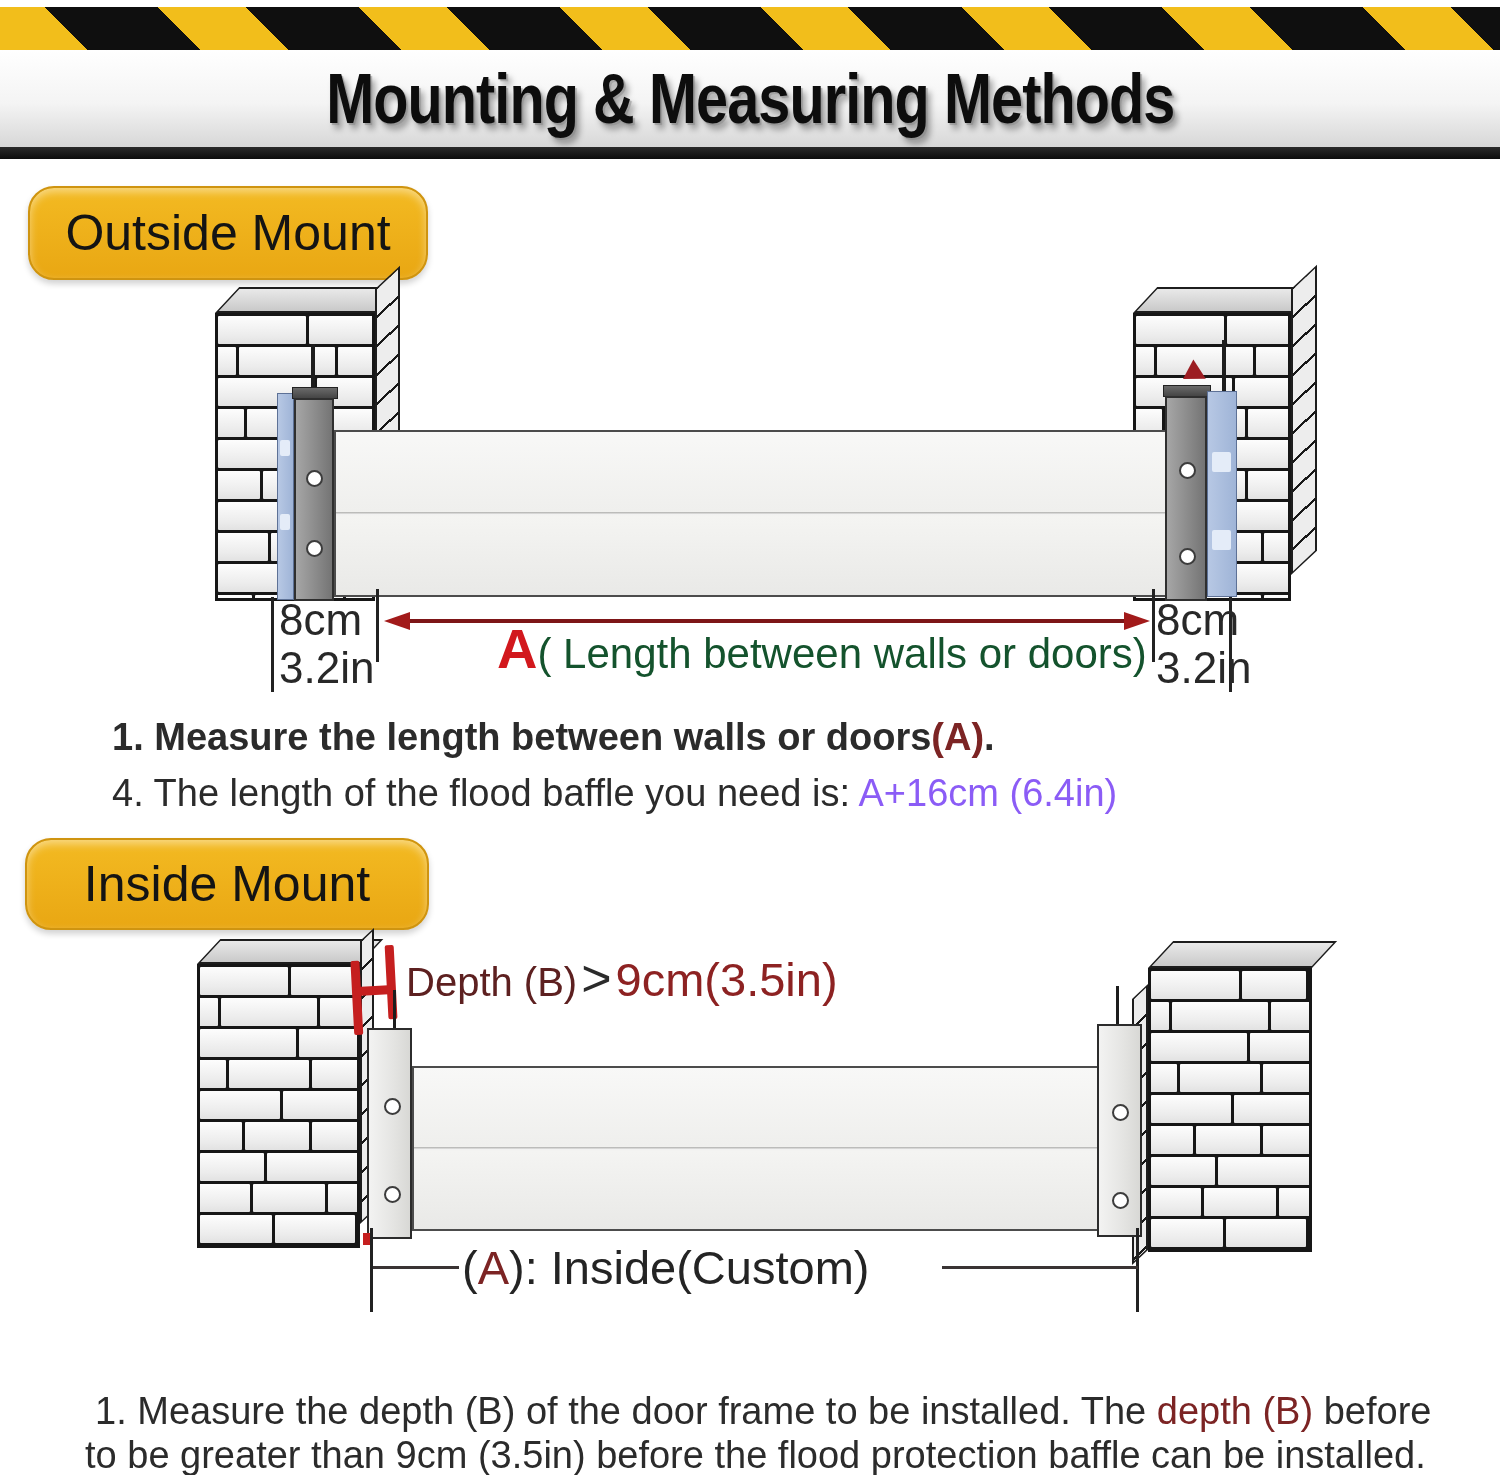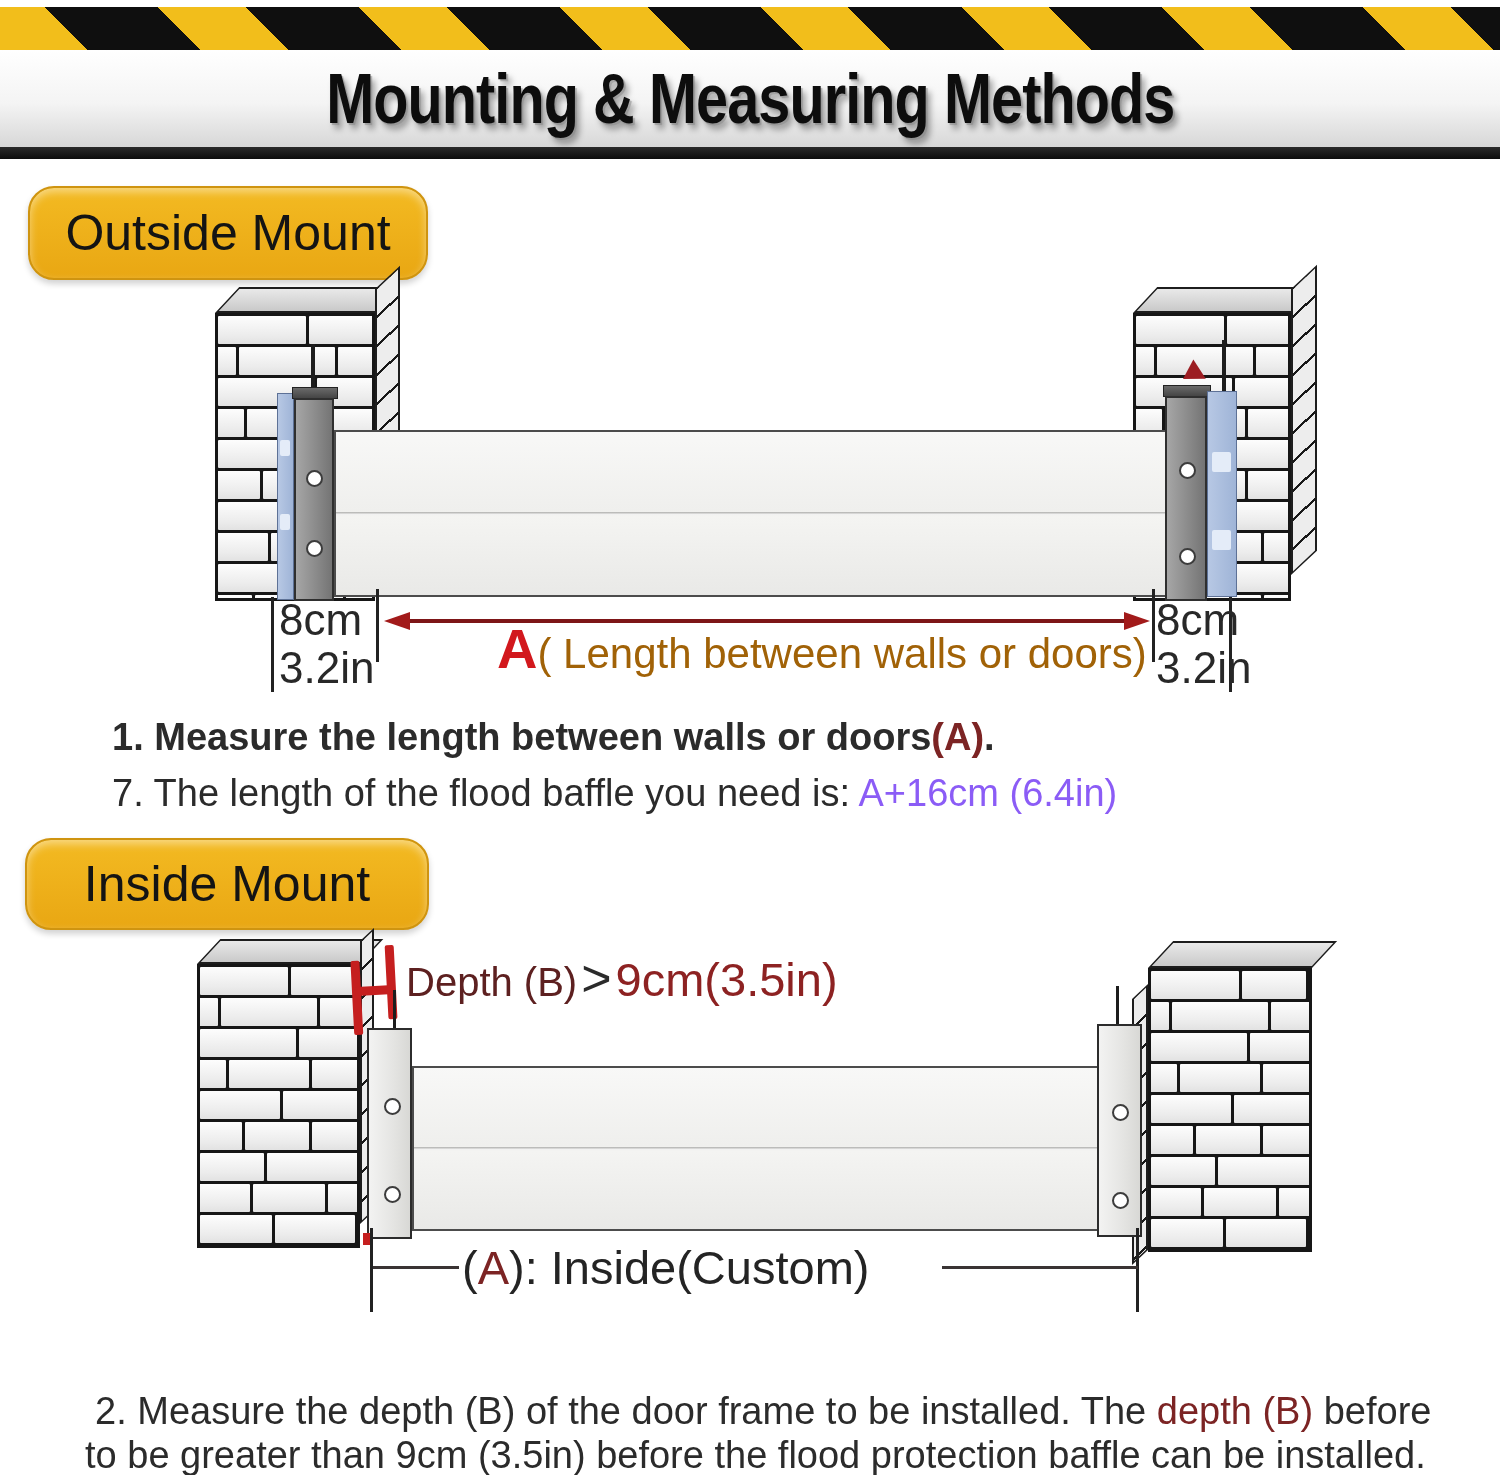--- a/index.html
+++ b/index.html
@@ -60,21 +60,21 @@
   .tick{position:absolute;width:3px;background:#222;}
   .hline{position:absolute;height:3px;background:#3a3434;}
   .arrow{position:absolute;height:18px;}
   .arrow .line{position:absolute;left:8px;right:8px;top:7px;height:4px;background:#7d1517;}
   .arrow .head{position:absolute;width:0;height:0;border-top:9px solid transparent;border-bottom:9px solid transparent;top:0;}
   .arrow .head.l{left:0;border-right:26px solid #a21a1a;}
   .arrow .head.r{right:0;border-left:26px solid #a21a1a;}
   .measure{position:absolute;color:#282828;font-size:44px;line-height:48px;white-space:nowrap;}
   .span-label{position:absolute;display:flex;align-items:baseline;white-space:nowrap;}
   .lbl-A{color:#d2181d;font-weight:800;font-size:56px;}
-  .lbl-rest{color:#a16207;font-size:42px;}
+  .lbl-rest{color:#14532d;font-size:42px;}
 
   
   .redH{position:absolute;transform:rotate(-3deg);}
   .redH div{position:absolute;background:#c51f1f;border-radius:2px;}
   .rh-l{left:2px;top:14px;width:9px;height:74px;}
   .rh-r{left:37px;top:0;width:9px;height:74px;}
   .rh-m{left:5px;top:40px;width:40px;height:9px;}
   .red-tick{position:absolute;width:9px;height:12px;background:#c51f1f;}
   .red-tri{position:absolute;width:0;height:0;border-left:11px solid transparent;border-right:11px solid transparent;
     border-bottom:20px solid #9c1d22;transform:rotate(118deg);}
@@ -254,21 +254,21 @@
     <div class="span-label" style="left:497px;top:616px;">
       <span class="lbl-A">A</span>
       <span class="lbl-rest">( Length between walls or doors)</span>
     </div>
   </div>
 
   <div class="instr" style="left:112px;top:716px;font-weight:bold;">
     <span>1. Measure the length between walls or doors</span><span class="maroon">(A)</span><span>.</span>
   </div>
   <div class="instr" style="left:112px;top:772px;">
-    <span>7. The length of the flood baffle you need is: </span><span class="dred">A+16cm (6.4in)</span><span></span>
+    <span>4. The length of the flood baffle you need is: </span><span class="dred">A+16cm (6.4in)</span><span></span>
   </div>
 
   <div class="badge badge-inside">
     <span>Inside Mount</span>
   </div>
 
   <div>
 
     <div class="abs pillar-top" style="left:197px;top:939px;width:163px;height:25px;"></div>
     <div class="abs pillar-side" style="left:360px;top:941px;width:14px;height:283px;"></div>
@@ -393,17 +393,17 @@
     <div class="tick" style="left:370px;top:1228px;height:84px;"></div>
     <div class="tick" style="left:1136px;top:1228px;height:84px;"></div>
     <div class="hline" style="left:373px;top:1266px;width:86px;"></div>
     <div class="hline" style="left:942px;top:1266px;width:196px;"></div>
     <div class="im-label" style="left:462px;top:1240px;">
       <span>(</span><span class="mA">A</span><span>): Inside(Custom)</span>
     </div>
   </div>
 
   <div class="instr" style="left:95px;top:1390px;">
-    <span>2. Measure the depth (B) of the door frame to be installed. The </span><span class="maroon">depth (B)</span><span> before</span>
+    <span>1. Measure the depth (B) of the door frame to be installed. The </span><span class="maroon">depth (B)</span><span> before</span>
   </div>
   <div class="instr" style="left:85px;top:1434px;">to be greater than 9cm (3.5in) before the flood protection baffle can be installed.</div>
 
 </div>
 
 </body></html>

